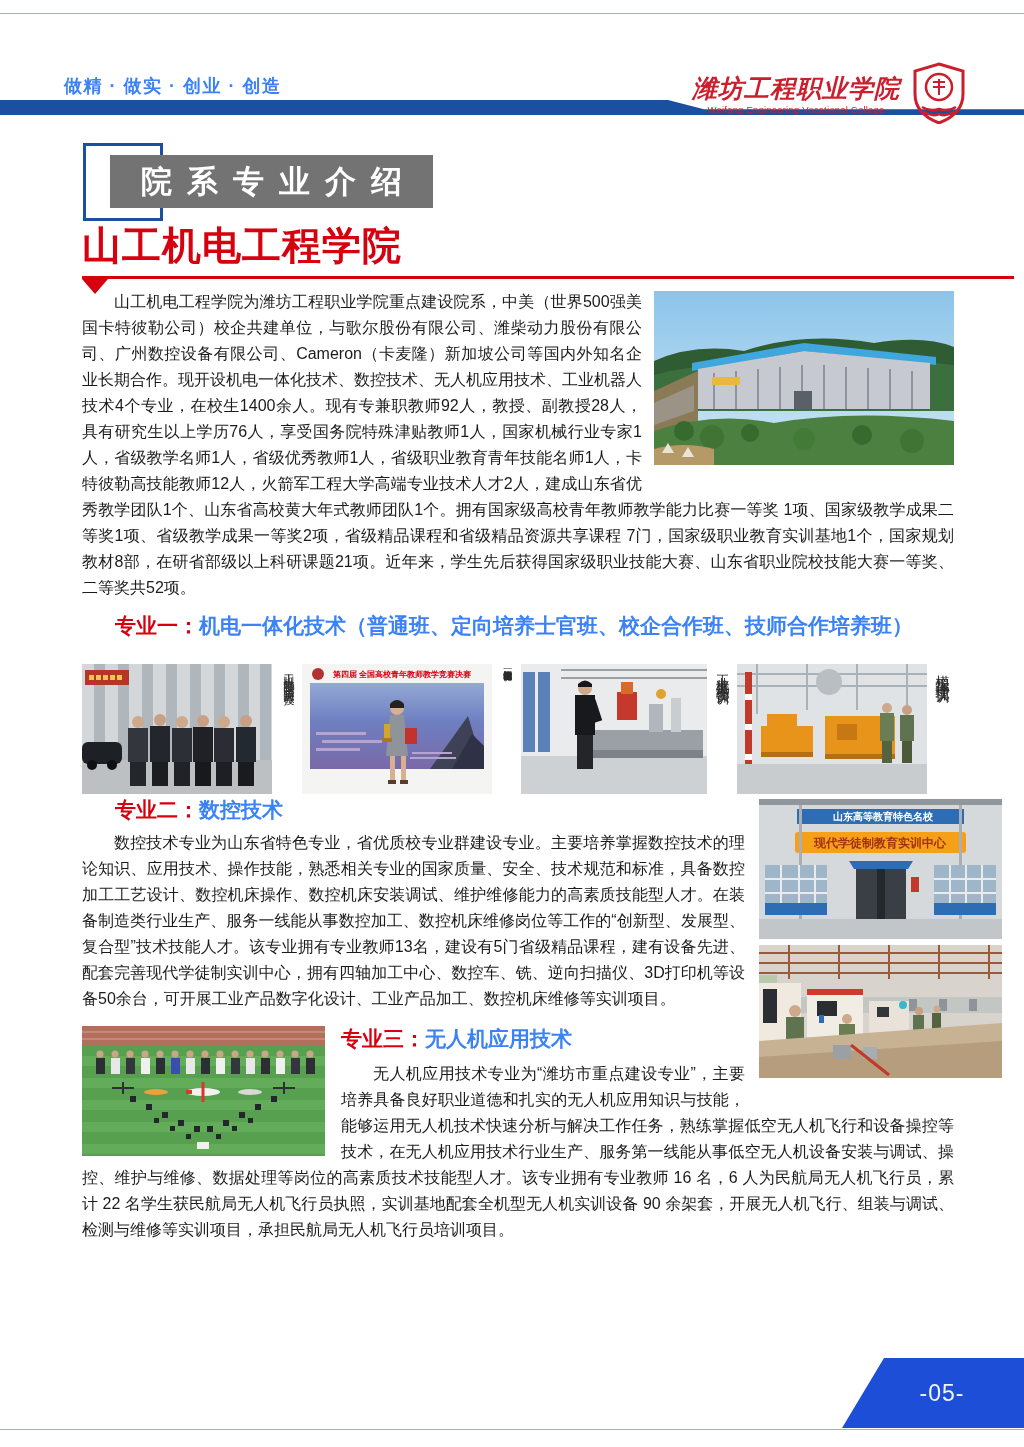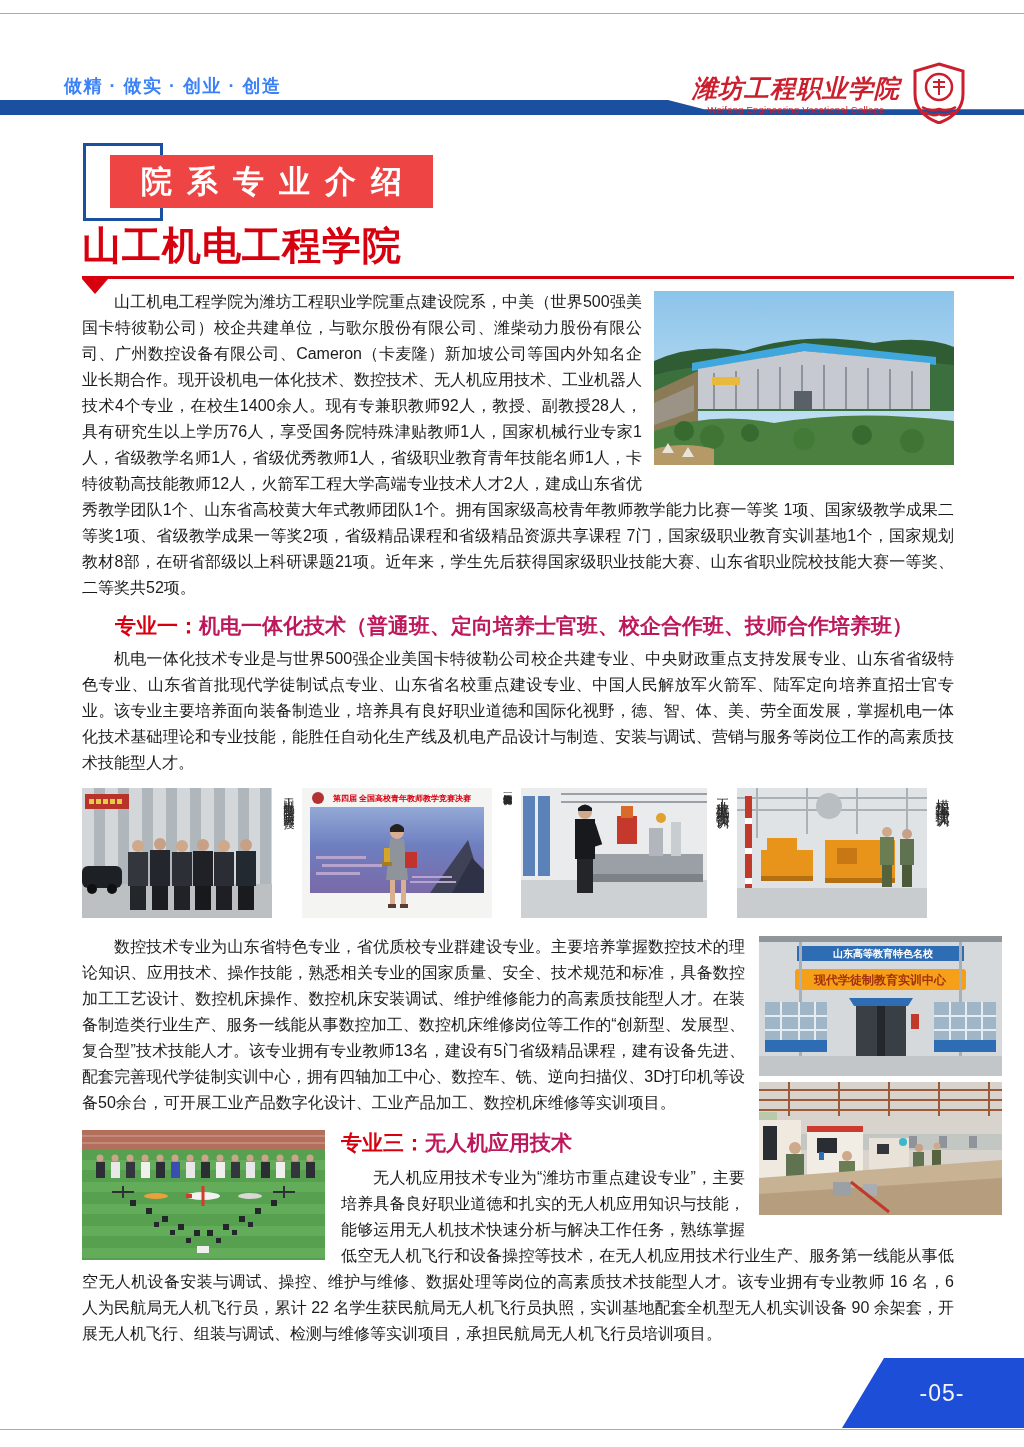--- a/index.html
+++ b/index.html
@@ -11,41 +11,41 @@
   .motto{position:absolute;left:64px;top:74px;font-size:18px;font-weight:bold;color:#3b82f6;letter-spacing:1.5px;}
   .head-bar{position:absolute;left:0;top:100px;width:1024px;height:15px;background:#1b4f9f;
             clip-path:polygon(0 0,668px 0,704px 62%,1024px 62%,1024px 100%,0 100%);}
   .logo{position:absolute;right:58px;top:62px;display:flex;align-items:center;gap:12px;}
   .logo-text{text-align:center;color:#cc1f2d;margin-left:24px;}
   .logo-cn{font-family:"DejaVu Serif","Liberation Serif",serif;font-style:italic;font-weight:bold;font-size:25px;letter-spacing:1px;line-height:26px;}
   .logo-en{font-size:9.5px;letter-spacing:0.2px;margin-top:2px;}
 
   .title-block{position:absolute;left:83px;top:143px;width:420px;height:95px;}
   .title-outline{position:absolute;left:0;top:0;width:74px;height:72px;border:3px solid #1b4f9f;}
-  .title-bar{position:absolute;left:27px;top:12px;width:323px;height:53px;background:#ef4444;color:#fff;
+  .title-bar{position:absolute;left:27px;top:12px;width:323px;height:53px;background:#737373;color:#fff;
              display:flex;align-items:center;justify-content:center;font-size:31px;font-weight:bold;
              letter-spacing:15px;text-indent:15px;}
 
   .content{position:absolute;left:82px;top:226px;width:872px;}
   .college-name{font-size:39px;font-weight:bold;color:#d7000f;line-height:40px;letter-spacing:1px;}
   .college-rule{position:relative;width:932px;height:3px;background:#d7000f;margin-top:10px;}
   .college-rule .tri{position:absolute;left:0;top:3px;width:0;height:0;
                      border-left:13px solid transparent;border-right:13px solid transparent;border-top:15px solid #d7000f;}
 
   p.body{font-size:16px;line-height:26px;text-align:justify;text-indent:2em;margin:0;}
   .intro-wrap{margin-top:10px;}
   .fig-building{float:right;width:300px;height:174px;margin:2px 0 8px 12px;}
   .fig-building svg,.strip-fig svg,.stack-fig svg,.drone-fig svg{display:block;}
 
   .major-head{font-size:21px;font-weight:bold;margin:12px 0 7px 33px;line-height:26px;}
   .major-label{color:#d7000f;}
-  .major-title{color:#be185d;}
+  .major-title{color:#3b82f6;}
 
   .photo-strip{display:flex;justify-content:space-between;margin-top:10px;height:132px;}
-  .strip-fig{display:flex;align-items:flex-end;margin-top:28px;}
+  .strip-fig{display:flex;align-items:center;margin-top:28px;}
   .vcap{writing-mode:vertical-rl;font-family:"DejaVu Serif","Liberation Serif",serif;color:#2a2a2a;
         padding-left:5px;height:130px;letter-spacing:2px;line-height:22px;}
   .vcap.c1{font-size:11px;}
   .vcap.c2{font-size:9px;letter-spacing:0;}
   .vcap.c3{font-size:13.5px;}
   .vcap.c4{font-size:14px;}
 
   .majors23{margin-top:16px;}
   .right-stack{float:right;width:195px;margin:2px 0 6px 14px;}
   .stack-fig{margin-bottom:6px;}
@@ -134,21 +134,20 @@
           <polygon points="14,152 20,162 8,162" fill="#e8e4da"></polygon>
           <polygon points="34,156 40,166 28,166" fill="#e8e4da"></polygon>
         </svg>
       </div>
       <p class="body">山工机电工程学院为潍坊工程职业学院重点建设院系，中美（世界500强美国卡特彼勒公司）校企共建单位，与歌尔股份有限公司、潍柴动力股份有限公司、广州数控设备有限公司、Cameron（卡麦隆）新加坡公司等国内外知名企业长期合作。现开设机电一体化技术、数控技术、无人机应用技术、工业机器人技术4个专业，在校生1400余人。现有专兼职教师92人，教授、副教授28人，具有研究生以上学历76人，享受国务院特殊津贴教师1人，国家机械行业专家1人，省级教学名师1人，省级优秀教师1人，省级职业教育青年技能名师1人，卡特彼勒高技能教师12人，火箭军工程大学高端专业技术人才2人，建成山东省优秀教学团队1个、山东省高校黄大年式教师团队1个。拥有国家级高校青年教师教学能力比赛一等奖 1项、国家级教学成果二等奖1项、省级教学成果一等奖2项，省级精品课程和省级精品资源共享课程 7门，国家级职业教育实训基地1个，国家规划教材8部，在研省部级以上科研课题21项。近年来，学生先后获得国家级职业技能大赛、山东省职业院校技能大赛一等奖、二等奖共52项。</p>
     </div>
 
     <div class="major-head">
       <span class="major-label">专业一：</span><span class="major-title">机电一体化技术（普通班、定向培养士官班、校企合作班、技师合作培养班）</span>
     </div>
-    <p class="body">机电一体化技术专业是与世界500强企业美国卡特彼勒公司校企共建专业、中央财政重点支持发展专业、山东省省级特色专业、山东省首批现代学徒制试点专业、山东省名校重点建设专业、中国人民解放军火箭军、陆军定向培养直招士官专业。该专业主要培养面向装备制造业，培养具有良好职业道德和国际化视野，德、智、体、美、劳全面发展，掌握机电一体化技术基础理论和专业技能，能胜任自动化生产线及机电产品设计与制造、安装与调试、营销与服务等岗位工作的高素质技术技能型人才。</p>
 
     <div class="photo-strip">
       <div class="strip-fig">
         <svg width="190" height="130" viewBox="0 0 190 130">
           <rect width="190" height="130" fill="#d3d7da"></rect>
           <g fill="#afb6bc">
             <rect x="12" y="0" width="11" height="96"></rect>
               <rect x="36" y="0" width="11" height="96"></rect>
             <rect x="60" y="0" width="11" height="96"></rect>
               <rect x="84" y="0" width="11" height="96"></rect>
@@ -376,20 +375,23 @@
             </g>
             <path d="M0 96 L243 78 V133 H0 Z" fill="#c8b294"></path>
             <path d="M0 112 L243 96 V133 H0 Z" fill="#b59d7e"></path>
             <rect x="74" y="100" width="18" height="14" fill="#9aa0a4"></rect>
             <rect x="104" y="102" width="14" height="12" fill="#a8adb1"></rect>
             <path d="M92 100 L130 130" stroke="#c0392b" stroke-width="3"></path>
           </svg>
         </div>
       </div>
 
+      <div class="major-head m2-head">
+        <span class="major-label">专业二：</span><span class="major-title">数控技术</span>
+      </div>
       <p class="body">数控技术专业为山东省特色专业，省优质校专业群建设专业。主要培养掌握数控技术的理论知识、应用技术、操作技能，熟悉相关专业的国家质量、安全、技术规范和标准，具备数控加工工艺设计、数控机床操作、数控机床安装调试、维护维修能力的高素质技能型人才。在装备制造类行业生产、服务一线能从事数控加工、数控机床维修岗位等工作的“创新型、发展型、复合型”技术技能人才。该专业拥有专业教师13名，建设有5门省级精品课程，建有设备先进、配套完善现代学徒制实训中心，拥有四轴加工中心、数控车、铣、逆向扫描仪、3D打印机等设备50余台，可开展工业产品数字化设计、工业产品加工、数控机床维修等实训项目。</p>
 
       <div class="major3">
         <div class="drone-fig">
           <svg width="243" height="130" viewBox="0 0 243 130">
             <rect width="243" height="130" fill="#57a04f"></rect>
             <rect x="0" y="0" width="243" height="20" fill="#b2705c"></rect>
             <g stroke="#c4897a" stroke-width="2">
                 <line x1="0" y1="6" x2="243" y2="6"></line>
                 <line x1="0" y1="13" x2="243" y2="13"></line>

